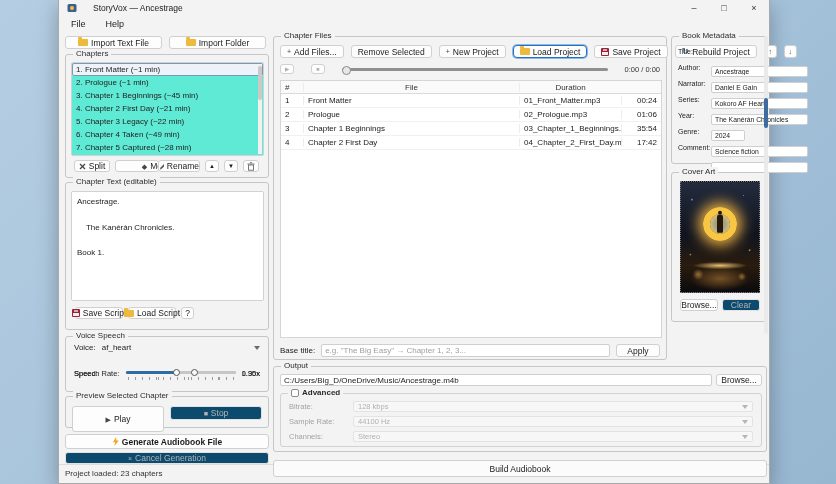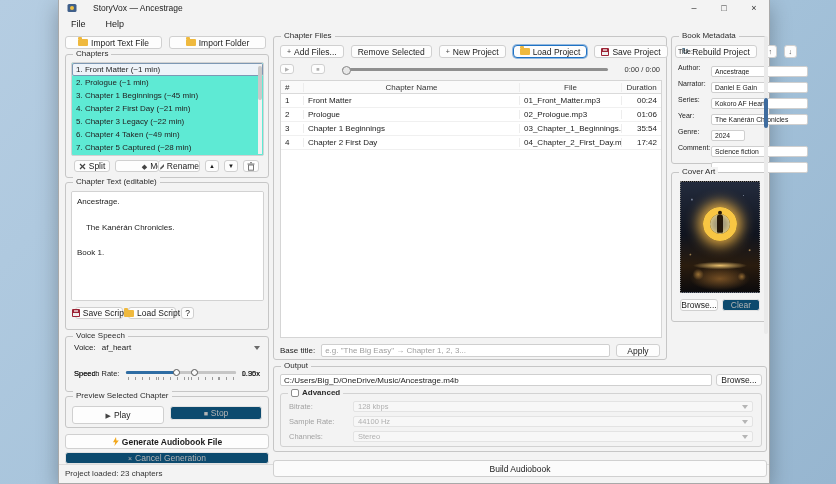--- a/index.html
+++ b/index.html
@@ -254,21 +254,21 @@
           <div class="sfill"></div>
           <div class="sthumb"></div>
           <div class="sticks"></div>
         </div>
       <span class="sval">0.95x</span>
     </div>
   </div>
 
   <div class="group" style="left:6px;top:396px;width:204px;height:32px;">
     <span class="legend">Preview Selected Chapter</span>
-    <div class="btn" style="position:absolute;left:6px;top:9px;width:92px;height:18px;text-align:right;">
+    <div class="btn" style="position:absolute;left:6px;top:9px;width:92px;height:26px;text-align:right;">
       <span class="glyph">▶</span>
       <span>Play</span>
     </div>
     <div class="btn disabled" style="position:absolute;left:104px;top:9px;width:92px;height:14px;">
       <span class="glyph" style="color:#b4b4b4;">■</span>
       <span>Stop</span>
     </div>
   </div>
 
   <div class="btn bold" style="position:absolute;left:6px;top:434px;width:204px;height:15px;">
@@ -323,21 +323,20 @@
       <div class="btn mini">
           <span>■</span>
         </div>
       <div class="ptrack"></div>
       <span class="ptime">0:00 / 0:00</span>
     </div>
 
     <div class="tbl">
       <div class="trow head">
         <div class="tcell">#</div>
-        <div class="tcell c-name h">Chapter Name</div>
         <div class="tcell c-file h">File</div>
         <div class="tcell c-dur h">Duration</div>
       </div>
       <div class="trow">
         <div class="tcell">1</div>
         <div class="tcell">Front Matter</div>
         <div class="tcell">01_Front_Matter.mp3</div>
         <div class="tcell c-dur">00:24</div>
       </div>
       <div class="trow">

